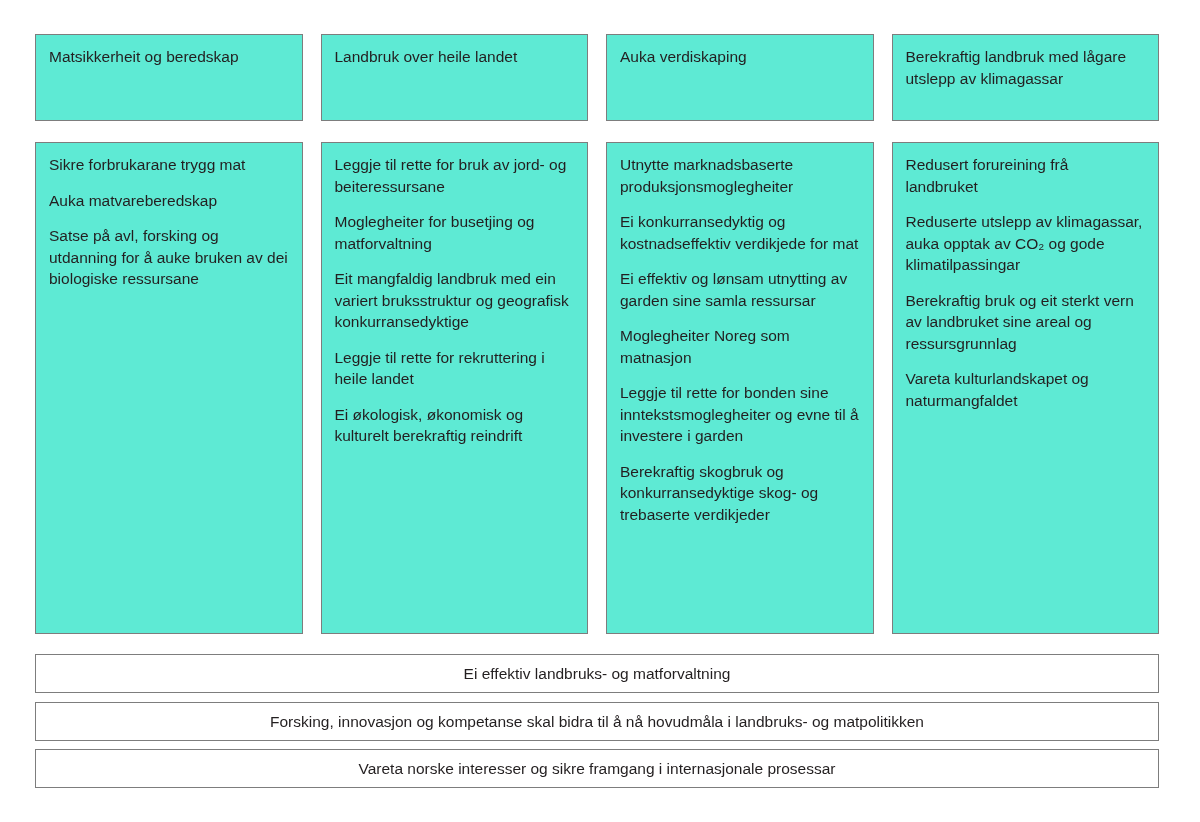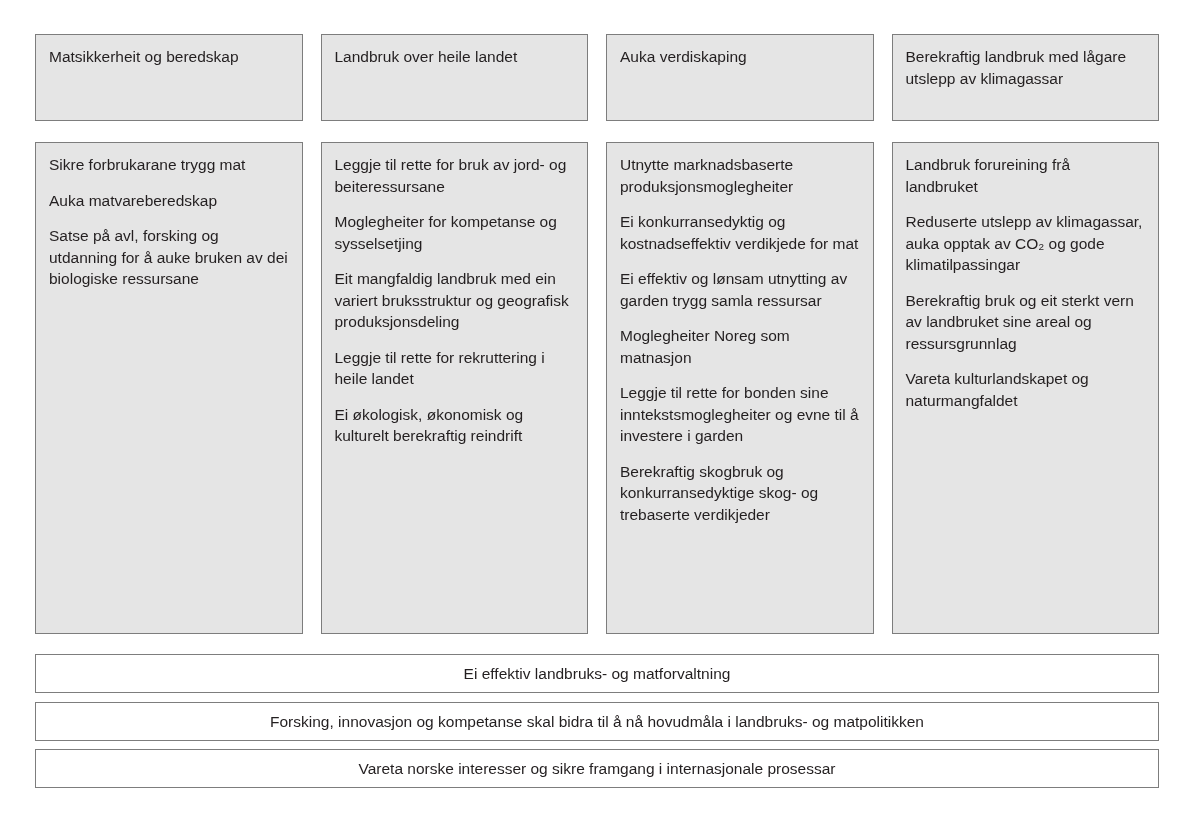--- a/index.html
+++ b/index.html
@@ -19,21 +19,21 @@
     left: 35px;
     width: 1124px;
     display: grid;
     grid-template-columns: repeat(4, 1fr);
     gap: 18px;
   }
   .row-headers { top: 34px; }
   .row-contents { top: 142px; }
   .box {
     box-sizing: border-box;
-    background: #e5e5e5;
+    background: #5eead4;
     border: 1.5px solid #7d7d7d;
     padding: 11px 13px;
     overflow: hidden;
   }
   .header-box { height: 87px; }
   .content-box { height: 492px; }
   .box p {
     margin: 0 0 14px 0;
     font-size: 15.5px;
     line-height: 21.5px;
@@ -80,35 +80,35 @@
 </div>
 
 <div class="row row-contents">
   <div class="box content-box">
     <p>Sikre forbrukarane trygg mat</p>
     <p>Auka matvareberedskap</p>
     <p>Satse på avl, forsking og utdanning for å auke bruken av dei biologiske ressursane</p>
   </div>
   <div class="box content-box">
     <p>Leggje til rette for bruk av jord- og beiteressursane</p>
-    <p>Moglegheiter for kompetanse og sysselsetjing</p>
-    <p>Eit mangfaldig landbruk med ein variert bruksstruktur og geografisk produksjonsdeling</p>
+    <p>Moglegheiter for busetjing og matforvaltning</p>
+    <p>Eit mangfaldig landbruk med ein variert bruksstruktur og geografisk konkurransedyktige</p>
     <p>Leggje til rette for rekruttering i heile landet</p>
     <p>Ei økologisk, økonomisk og kulturelt berekraftig reindrift</p>
   </div>
   <div class="box content-box">
     <p>Utnytte marknadsbaserte produksjonsmoglegheiter</p>
     <p>Ei konkurransedyktig og kostnadseffektiv verdikjede for mat</p>
-    <p>Ei effektiv og lønsam utnytting av garden trygg samla ressursar</p>
+    <p>Ei effektiv og lønsam utnytting av garden sine samla ressursar</p>
     <p>Moglegheiter Noreg som matnasjon</p>
     <p>Leggje til rette for bonden sine inntekstsmoglegheiter og evne til å investere i garden</p>
     <p>Berekraftig skogbruk og konkurransedyktige skog- og trebaserte verdikjeder</p>
   </div>
   <div class="box content-box">
-    <p>Landbruk forureining frå landbruket</p>
+    <p>Redusert forureining frå landbruket</p>
     <p>Reduserte utslepp av klimagassar, auka opptak av CO₂ og gode klimatilpassingar</p>
     <p>Berekraftig bruk og eit sterkt vern av landbruket sine areal og ressursgrunnlag</p>
     <p>Vareta kulturlandskapet og naturmangfaldet</p>
   </div>
 </div>
 
 <div class="bar bar-1">
   <p>Ei effektiv landbruks- og matforvaltning</p>
 </div>
 <div class="bar bar-2">

